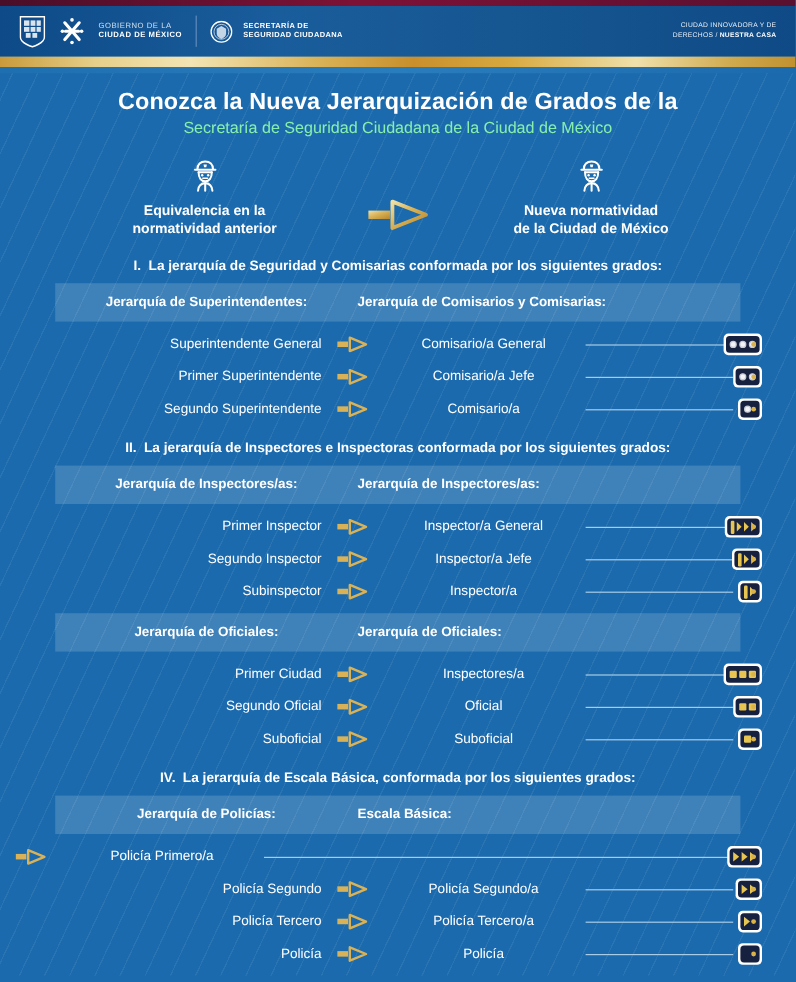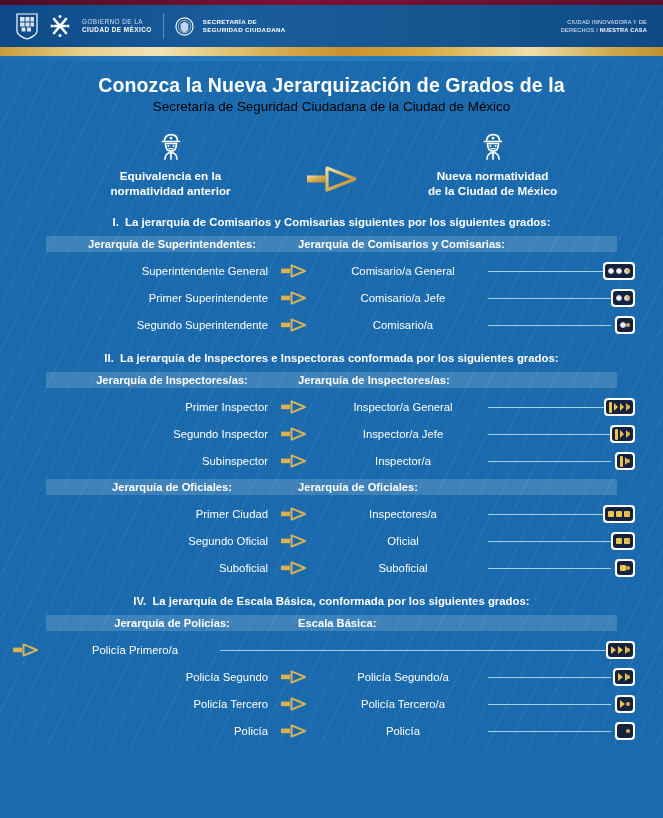--- a/index.html
+++ b/index.html
@@ -47,41 +47,41 @@
   
   .content{ position:relative; }
   .content::before{
     content:""; position:absolute; inset:0; pointer-events:none; opacity:.07;
     background:repeating-linear-gradient(115deg,transparent 0 9px,#ffffff 9px 10px,transparent 10px 19px);
   }
   .inner{ position:relative; z-index:2; }
 
   .title-wrap{ text-align:center; padding:13px 0 6px; }
   .title-main{ font-size:19.5px; font-weight:700; letter-spacing:.1px; color:#ffffff; }
-  .title-sub{ font-size:13.4px; font-weight:400; color:#000000; margin-top:2px; }
+  .title-sub{ font-size:13.4px; font-weight:400; color:#86efac; margin-top:2px; }
 
   
   .legend{ display:flex; align-items:flex-start; justify-content:center;
     padding:9px 0 8px; }
   .legend-col{ width:236px; text-align:center; }
   .legend-col .ico{ height:34px; margin-bottom:6px; }
   .legend-col .cap{ font-size:11.7px; font-weight:700; line-height:1.28; color:#ffffff; }
   .legend-arrow{ width:86px; display:flex; justify-content:center; padding-top:36px; }
 
   
   .sec-head{
     text-align:center; font-size:11.4px; font-weight:700; color:#ffffff;
     padding:9px 20px 8px;
   }
   .sec-head .num{ margin-right:3px; }
 
   
   .colhead{
     background:rgba(255,255,255,.16);
-    display:flex; margin:0 46px; height:16px; align-items:center;
+    display:flex; margin:0 46px; height:32px; align-items:center;
   }
   .colhead .c1, .colhead .c2{ font-size:11.2px; font-weight:700; color:#ffffff; }
   .colhead .c1{ width:252px; text-align:center; }
   .colhead .c2{ flex:1; text-align:left; padding-right:66px; }
 
   
   .rows{ padding:6px 0 4px; }
   .row{ display:flex; align-items:center; height:27px; }
   .row .old{ width:268px; text-align:right; font-size:11.3px; color:#ffffff;
     padding-right:0; }
@@ -244,21 +244,21 @@
       </div>
       <div class="cap">
         <div>Nueva normatividad</div>
         <div>de la Ciudad de México</div>
       </div>
     </div>
   </div>
 
   <div id="sections-host">
         <div>
-          <div class="sec-head"><span class="num">I.</span> <span>La jerarquía de Comisarios y Comisarias siguientes por los siguientes grados:</span></div>
+          <div class="sec-head"><span class="num">I.</span> <span>La jerarquía de Seguridad y Comisarias conformada por los siguientes grados:</span></div>
           <div class="colhead">
             <div class="c1">Jerarquía de Superintendentes:</div>
             <div class="c2">Jerarquía de Comisarios y Comisarias:</div>
           </div>
           <div class="rows">
             <div class="row">
               <div class="old">Superintendente General</div>
               <div class="arr">
                 <svg viewBox="0 0 26 14" width="26" height="14">
                   <rect x="0" y="4.6" width="9" height="4.6" fill="#d9b257"></rect>

